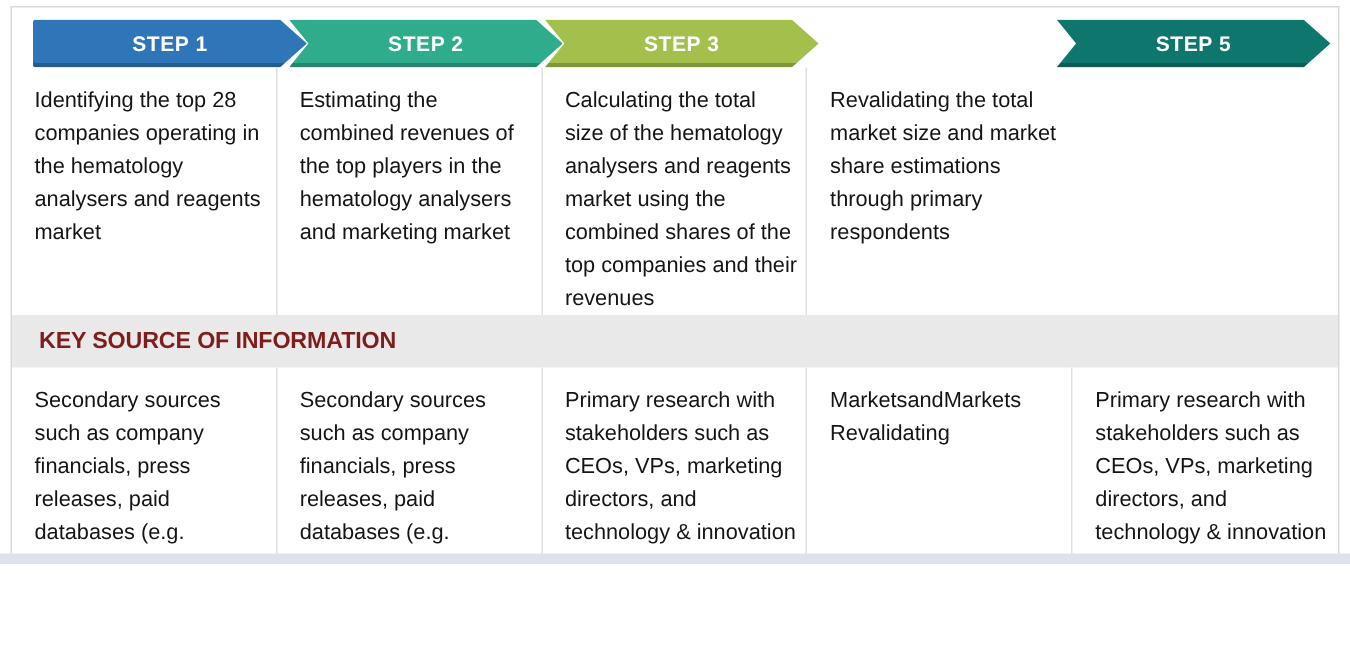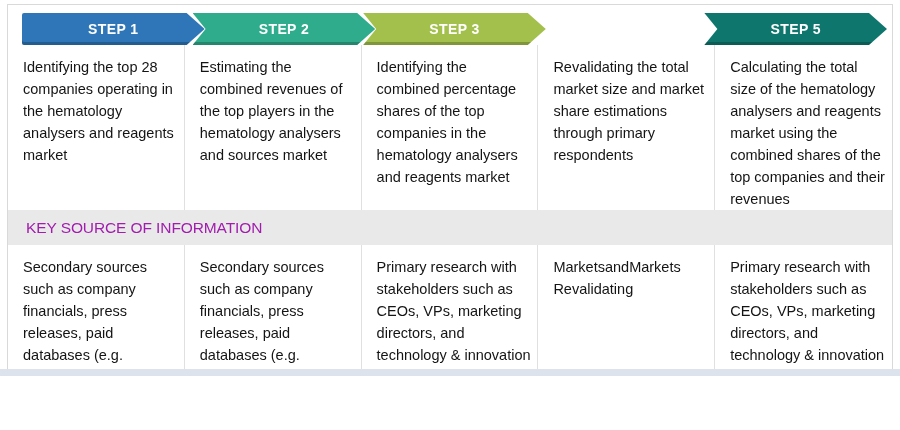--- a/index.html
+++ b/index.html
@@ -70,22 +70,22 @@
   }
   .band {
     height: 35px;
     background: #e9e9e9;
     display: flex;
     align-items: center;
     padding-left: 18px;
   }
   .band span {
     font-size: 15.5px;
-    font-weight: normal;
-    color: #a21caf;
+    font-weight: bold;
+    color: #7f1d1d;
     letter-spacing: -0.1px;
   }
   .bottom-strip {
     position: absolute;
     left: 0;
     bottom: 0;
     width: 900px;
     height: 7px;
     background: #dce3ec;
   }
@@ -112,30 +112,27 @@
       <div class="arrow" style="background-color: #0f766e;">
         <span>STEP 5</span>
       </div>
     </div>
 
     <div class="grid desc-row">
       <div class="cell">
         <p>Identifying the top 28 companies operating in the hematology analysers and reagents market</p>
       </div>
       <div class="cell">
-        <p>Estimating the combined revenues of the top players in the hematology analysers and sources market</p>
+        <p>Estimating the combined revenues of the top players in the hematology analysers and marketing market</p>
       </div>
       <div class="cell">
-        <p>Identifying the combined percentage shares of the top companies in the hematology analysers and reagents market</p>
+        <p>Calculating the total size of the hematology analysers and reagents market using the combined shares of the top companies and their revenues</p>
       </div>
       <div class="cell">
         <p>Revalidating the total market size and market share estimations through primary respondents</p>
-      </div>
-      <div class="cell">
-        <p>Calculating the total size of the hematology analysers and reagents market using the combined shares of the top companies and their revenues</p>
       </div>
     </div>
 
     <div class="band">
       <span>KEY SOURCE OF INFORMATION</span>
     </div>
 
     <div class="grid src-row">
       <div class="cell">
         <p>Secondary sources such as company financials, press releases, paid databases (e.g. Factiva), as well as primary research</p>

